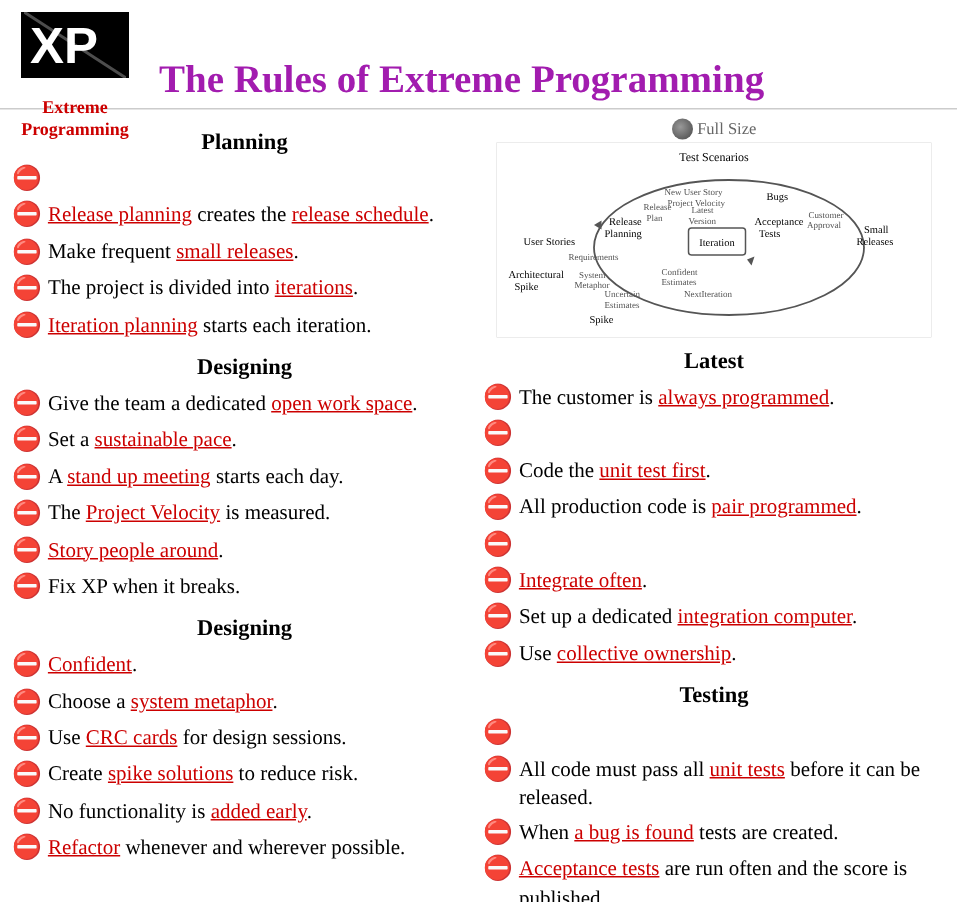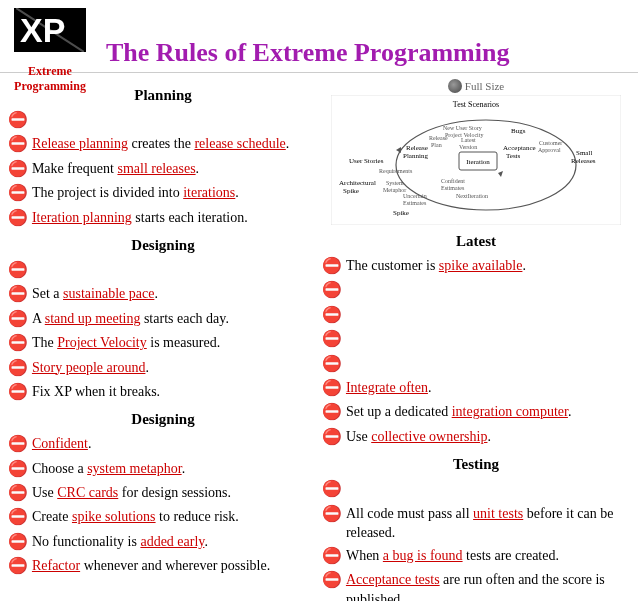--- a/index.html
+++ b/index.html
@@ -155,20 +155,21 @@
       <li>
           <span class="bullet">⛔</span>
           <span><a>Iteration planning</a> starts each iteration.</span>
         </li>
     </ul>
 
     <div class="section-title">Designing</div>
     <ul class="item-list">
       <li>
           <span class="bullet">⛔</span>
+          <span>Give the team a dedicated <a>open work space</a>.</span>
         </li>
       <li>
           <span class="bullet">⛔</span>
           <span>Set a <a>sustainable pace</a>.</span>
         </li>
       <li>
           <span class="bullet">⛔</span>
           <span>A <a>stand up meeting</a> starts each day.</span>
         </li>
       <li>
@@ -282,30 +283,32 @@
           <polygon points="167,78 172,76 170,82" fill="#555"></polygon>
 
         </svg>
       </div>
     </div>
 
     <div class="section-title">Latest</div>
     <ul class="item-list">
       <li>
           <span class="bullet">⛔</span>
-          <span>The customer is <a>spike available</a>.</span>
-        </li>
-      <li>
-          <span class="bullet">⛔</span>
-        </li>
-      <li>
-          <span class="bullet">⛔</span>
-        </li>
-      <li>
-          <span class="bullet">⛔</span>
+          <span>The customer is <a>always programmed</a>.</span>
+        </li>
+      <li>
+          <span class="bullet">⛔</span>
+        </li>
+      <li>
+          <span class="bullet">⛔</span>
+          <span>Code the <a>unit test first</a>.</span>
+        </li>
+      <li>
+          <span class="bullet">⛔</span>
+          <span>All production code is <a>pair programmed</a>.</span>
         </li>
       <li>
           <span class="bullet">⛔</span>
         </li>
       <li>
           <span class="bullet">⛔</span>
           <span><a>Integrate often</a>.</span>
         </li>
       <li>
           <span class="bullet">⛔</span>

